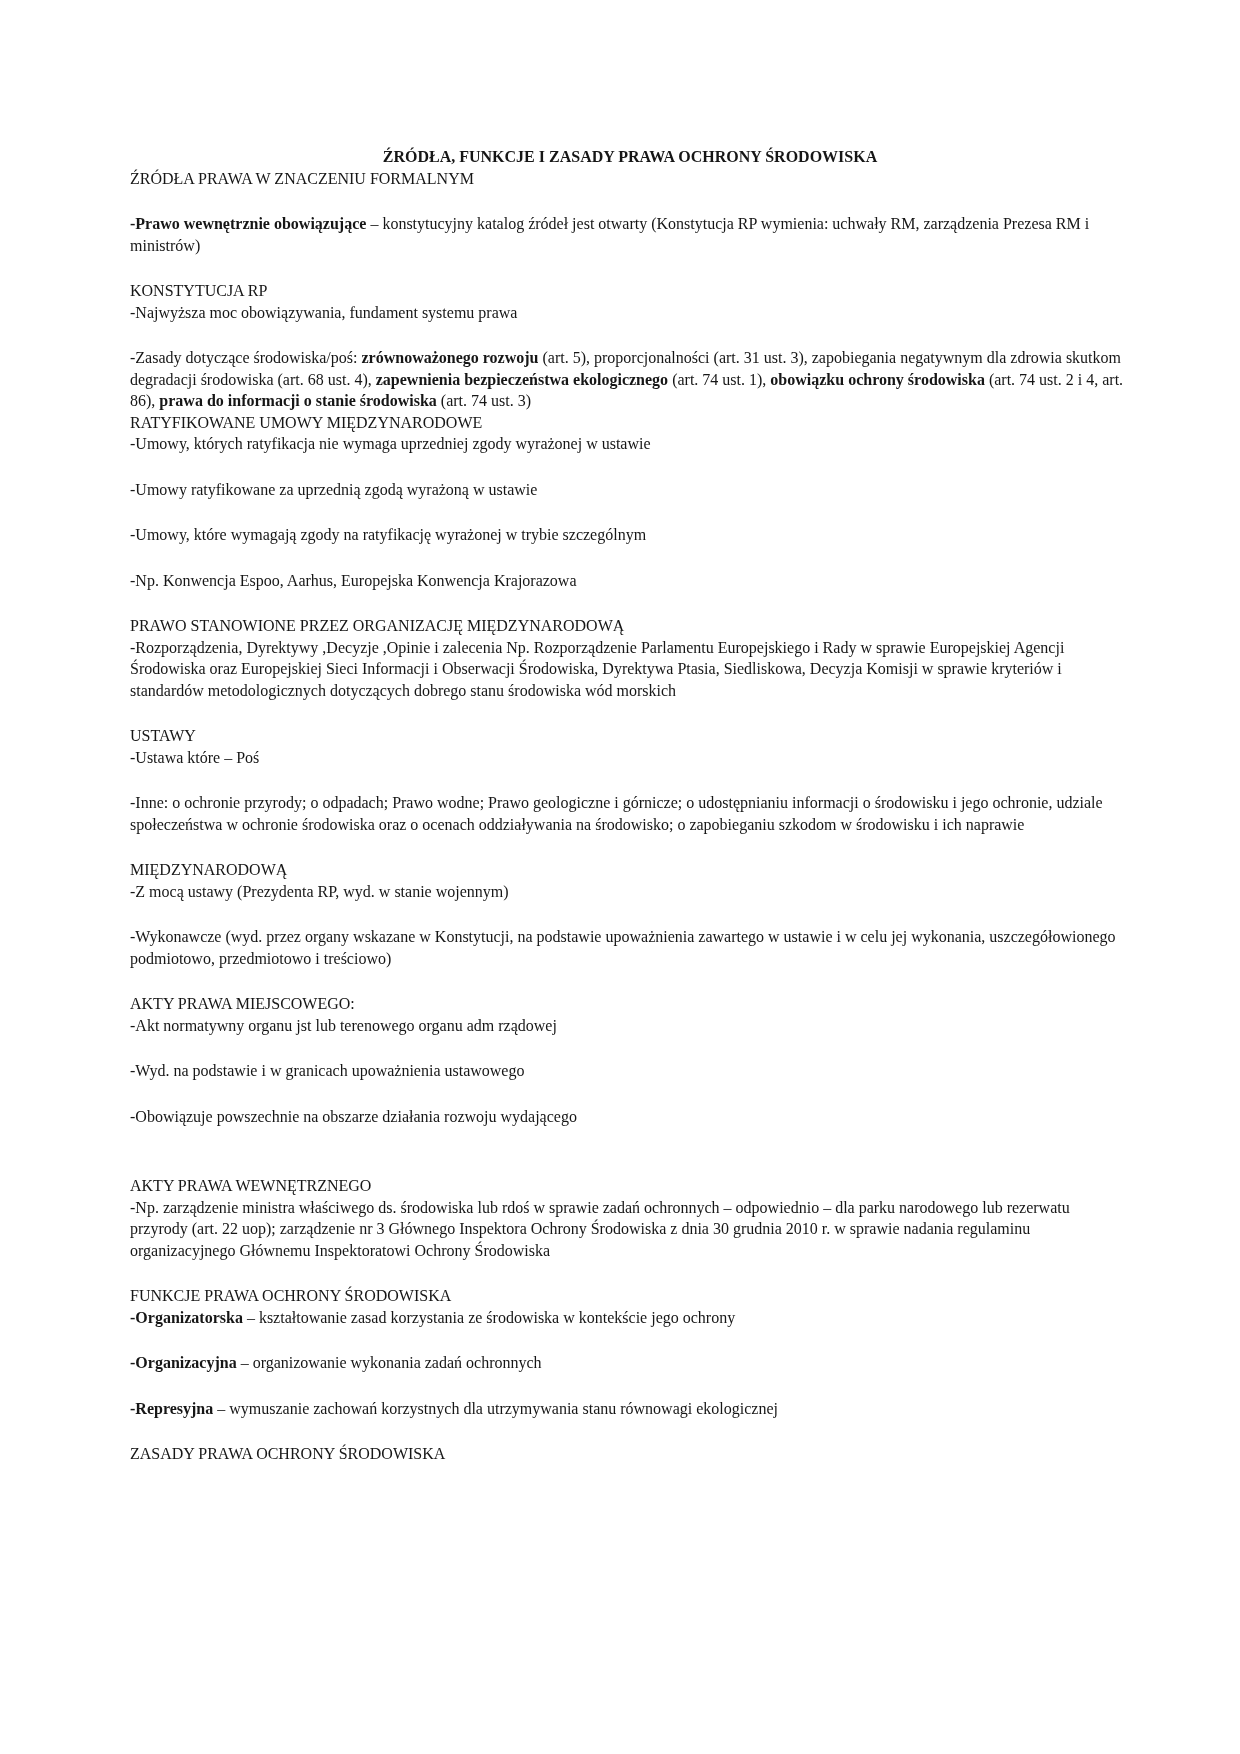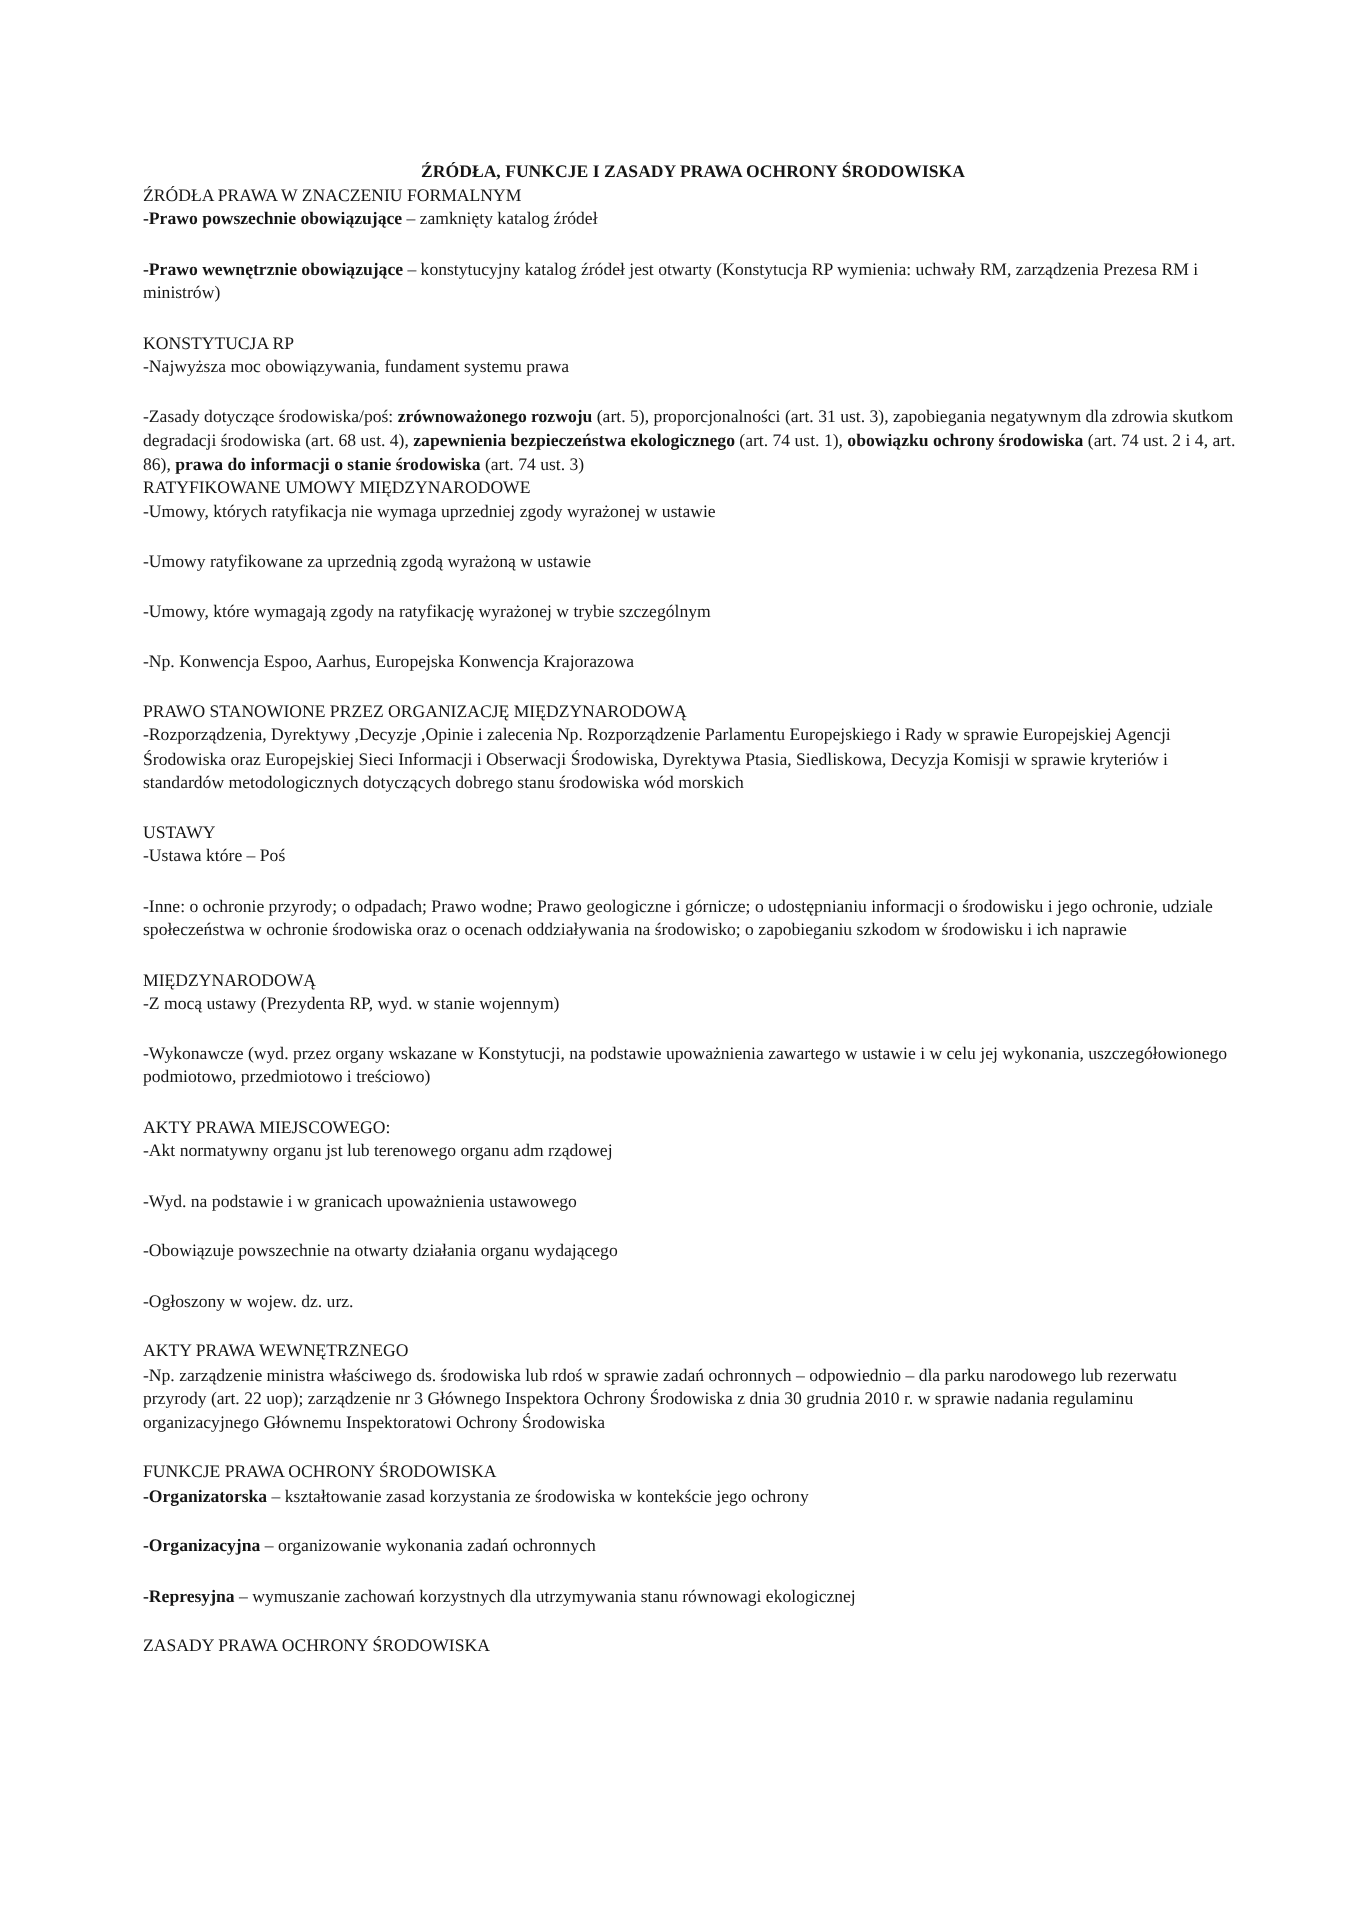--- a/index.html
+++ b/index.html
@@ -37,21 +37,20 @@
   }
   .run-b { font-weight: bold; }
   .blank-line { height: 24px; }
 </style>
 </head>
 <body>
 
 <div class="page" id="doc-page">
     <p class="blk-title"><span class="run-b">ŹRÓDŁA, FUNKCJE I ZASADY PRAWA OCHRONY ŚRODOWISKA</span></p>
     <p class="blk-heading"><span class="run-n">ŹRÓDŁA PRAWA W ZNACZENIU FORMALNYM</span></p>
-    <p class="blk-para"><span class="run-b">-Prawo powszechnie obowiązujące</span><span class="run-n"> – zamknięty katalog źródeł</span></p>
     <div class="blank-line"></div>
     <p class="blk-para"><span class="run-b">-Prawo wewnętrznie obowiązujące</span><span class="run-n"> – konstytucyjny katalog źródeł jest otwarty (Konstytucja RP wymienia: uchwały RM, zarządzenia Prezesa RM i ministrów)</span></p>
     <div class="blank-line"></div>
     <p class="blk-heading"><span class="run-n">KONSTYTUCJA RP</span></p>
     <p class="blk-para"><span class="run-n">-Najwyższa moc obowiązywania, fundament systemu prawa</span></p>
     <div class="blank-line"></div>
     <p class="blk-para"><span class="run-n">-Zasady dotyczące środowiska/poś: </span><span class="run-b">zrównoważonego rozwoju</span><span class="run-n"> (art. 5), proporcjonalności (art. 31 ust. 3), zapobiegania negatywnym dla zdrowia skutkom degradacji środowiska (art. 68 ust. 4), </span><span class="run-b">zapewnienia bezpieczeństwa ekologicznego</span><span class="run-n"> (art. 74 ust. 1), </span><span class="run-b">obowiązku ochrony środowiska</span><span class="run-n"> (art. 74 ust. 2 i 4, art. 86), </span><span class="run-b">prawa do informacji o stanie środowiska</span><span class="run-n"> (art. 74 ust. 3)</span></p>
     <p class="blk-heading"><span class="run-n">RATYFIKOWANE UMOWY MIĘDZYNARODOWE</span></p>
     <p class="blk-para"><span class="run-n">-Umowy, których ratyfikacja nie wymaga uprzedniej zgody wyrażonej w ustawie</span></p>
     <div class="blank-line"></div>
@@ -72,23 +71,22 @@
     <p class="blk-heading"><span class="run-n">MIĘDZYNARODOWĄ</span></p>
     <p class="blk-para"><span class="run-n">-Z mocą ustawy (Prezydenta RP, wyd. w stanie wojennym)</span></p>
     <div class="blank-line"></div>
     <p class="blk-para"><span class="run-n">-Wykonawcze (wyd. przez organy wskazane w Konstytucji, na podstawie upoważnienia zawartego w ustawie i w celu jej wykonania, uszczegółowionego podmiotowo, przedmiotowo i treściowo)</span></p>
     <div class="blank-line"></div>
     <p class="blk-heading"><span class="run-n">AKTY PRAWA MIEJSCOWEGO:</span></p>
     <p class="blk-para"><span class="run-n">-Akt normatywny organu jst lub terenowego organu adm rządowej</span></p>
     <div class="blank-line"></div>
     <p class="blk-para"><span class="run-n">-Wyd. na podstawie i w granicach upoważnienia ustawowego</span></p>
     <div class="blank-line"></div>
-    <p class="blk-para"><span class="run-n">-Obowiązuje powszechnie na otwarty działania organu wydającego</span></p>
+    <p class="blk-para"><span class="run-n">-Obowiązuje powszechnie na obszarze działania rozwoju wydającego</span></p>
     <div class="blank-line"></div>
-    <p class="blk-para"><span class="run-n">-Ogłoszony w wojew. dz. urz.</span></p>
     <div class="blank-line"></div>
     <p class="blk-heading"><span class="run-n">AKTY PRAWA WEWNĘTRZNEGO</span></p>
     <p class="blk-para"><span class="run-n">-Np. zarządzenie ministra właściwego ds. środowiska lub rdoś w sprawie zadań ochronnych – odpowiednio – dla parku narodowego lub rezerwatu przyrody (art. 22 uop); zarządzenie nr 3 Głównego Inspektora Ochrony Środowiska z dnia 30 grudnia 2010 r. w sprawie nadania regulaminu organizacyjnego Głównemu Inspektoratowi Ochrony Środowiska</span></p>
     <div class="blank-line"></div>
     <p class="blk-heading"><span class="run-n">FUNKCJE PRAWA OCHRONY ŚRODOWISKA</span></p>
     <p class="blk-para"><span class="run-b">-Organizatorska</span><span class="run-n"> – kształtowanie zasad korzystania ze środowiska w kontekście jego ochrony</span></p>
     <div class="blank-line"></div>
     <p class="blk-para"><span class="run-b">-Organizacyjna</span><span class="run-n"> – organizowanie wykonania zadań ochronnych</span></p>
     <div class="blank-line"></div>
     <p class="blk-para"><span class="run-b">-Represyjna</span><span class="run-n"> – wymuszanie zachowań korzystnych dla utrzymywania stanu równowagi ekologicznej</span></p>

